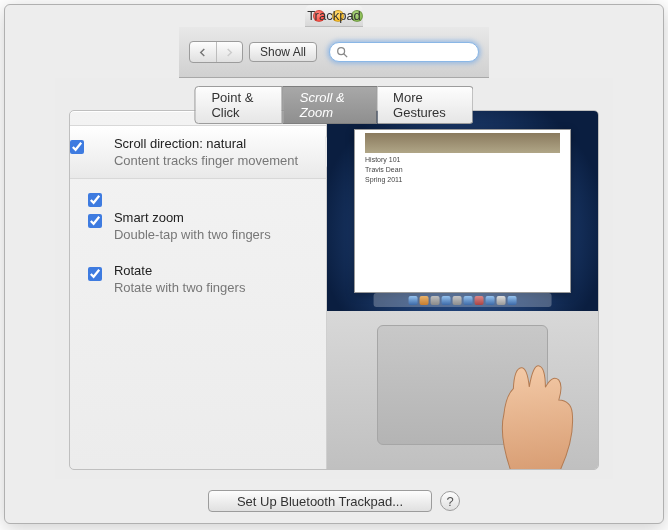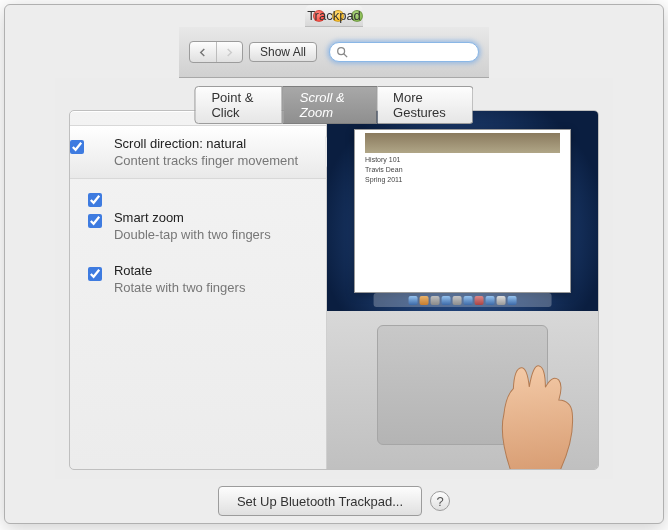--- a/index.html
+++ b/index.html
@@ -224,21 +224,21 @@
     bottom:-4px; left:55%;
     transform: rotate(-6deg);
   }
   .hand svg { display:block; }
   
   .footer {
     height: 44px;
     display:flex; align-items:center; justify-content:flex-end;
     gap:8px; padding: 0 16px;
   }
-  .footer .btn { height:30px; padding: 0 18px; font-size:13px;}
+  .footer .btn { height:22px; padding: 0 28px; font-size:13px;}
   .help {
     width:20px;height:20px;border-radius:50%;
     border:1px solid #9c9c9c;
     background:linear-gradient(#fdfdfd,#e0e0e0);
     display:flex;align-items:center;justify-content:center;
     font-size:13px;color:#555;
   }
 </style>
 </head>
 <body>

